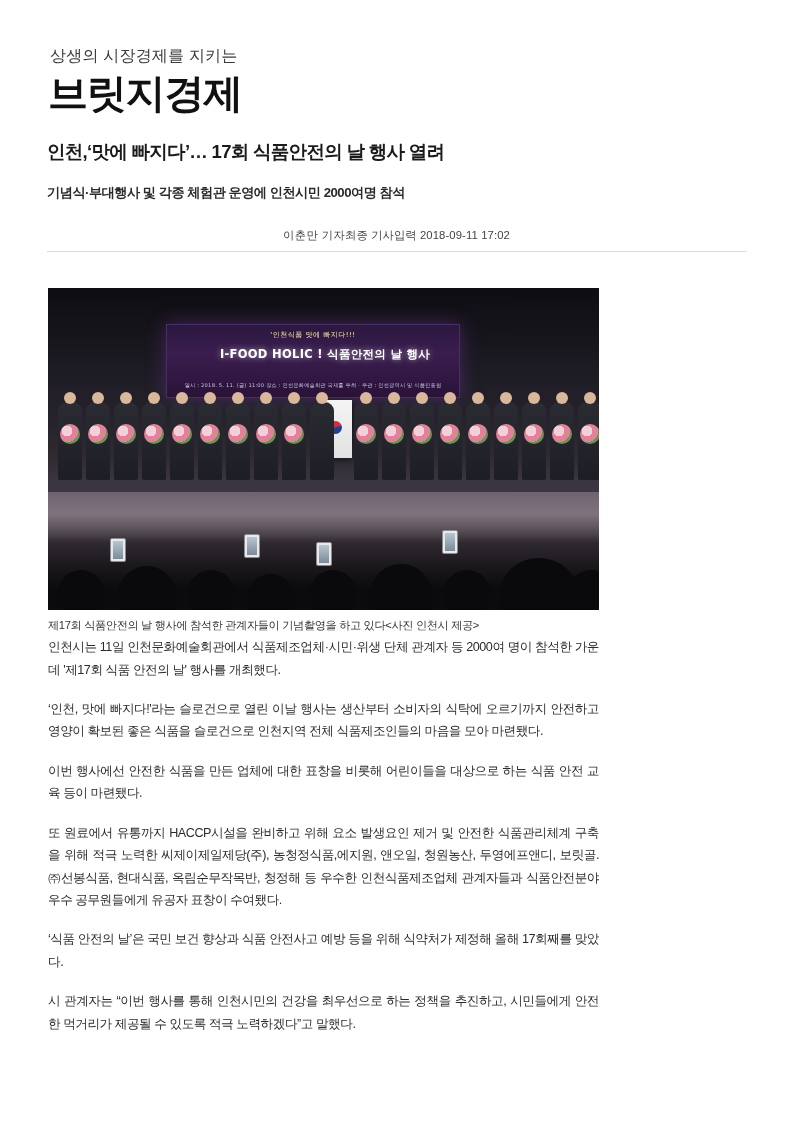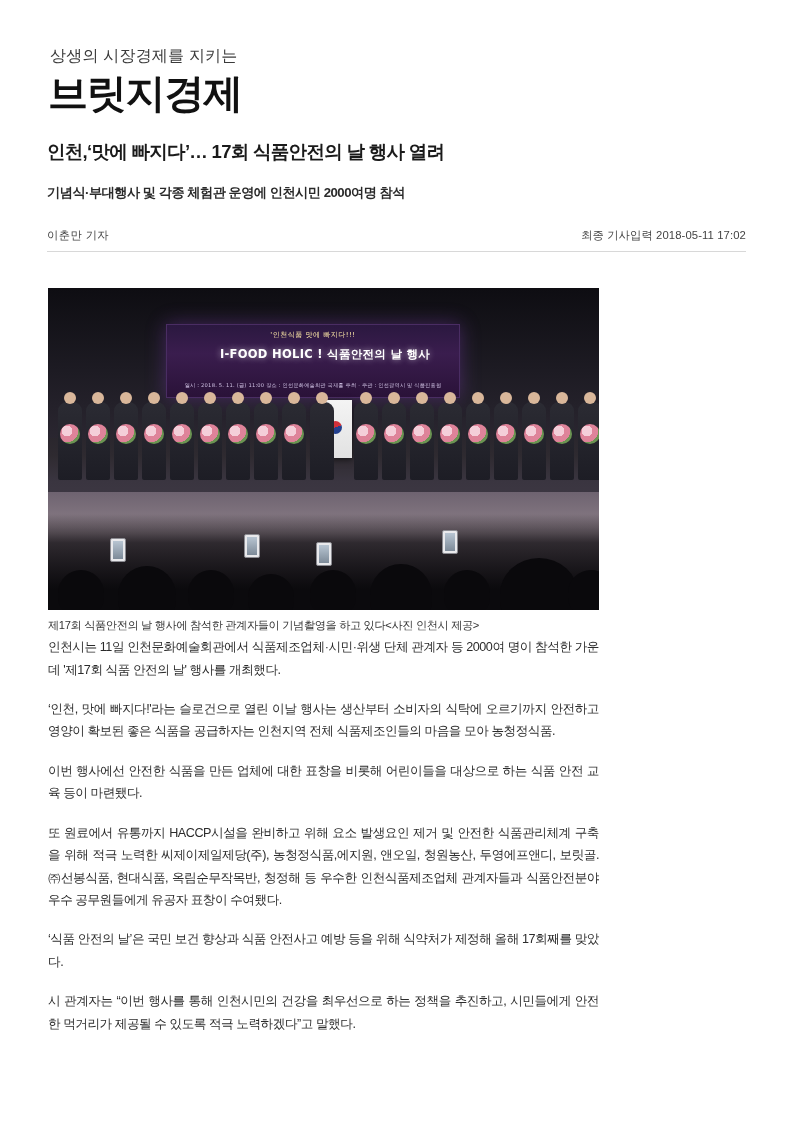--- a/index.html
+++ b/index.html
@@ -60,21 +60,21 @@
     font-size: 13.2px;
     font-weight: 700;
     color: #2a2a2a;
     letter-spacing: -0.5px;
     line-height: 1.4;
     margin: 19px 0 0 0;
   }
 
   .byline-row {
     display: flex;
-    justify-content: space-between;
+    justify-content: center;
     align-items: flex-end;
     margin-top: 26px;
     padding-bottom: 8px;
     font-size: 11.3px;
     color: #444444;
     letter-spacing: -0.2px;
   }
   .byline-author { letter-spacing: 0.4px; }
   .byline-date { letter-spacing: 0.1px; }
 
@@ -246,21 +246,21 @@
   <div class="masthead">
     <div class="masthead-tagline">상생의 시장경제를 지키는</div>
     <div class="masthead-logo">브릿지경제</div>
   </div>
 
   <div class="article-head">
     <h1 class="headline">인천,‘맛에 빠지다’… 17회 식품안전의 날 행사 열려</h1>
     <h2 class="subheadline">기념식·부대행사 및 각종 체험관 운영에 인천시민 2000여명 참석</h2>
     <div class="byline-row">
       <span class="byline-author">이춘만 기자</span>
-      <span class="byline-date">최종 기사입력 2018-05-11 17:02</span>
+      <span class="byline-date">최종 기사입력 2018-09-11 17:02</span>
     </div>
     <hr class="rule">
   </div>
 
   <div class="photo-wrap">
     <div class="photo">
       <div class="stage-back"></div>
       <div class="stage-upper"></div>
 
       <div class="screen">
@@ -352,20 +352,20 @@
         <div class="phone" style="left:394px; bottom:56px;">
             <i></i>
           </div>
       </div>
     </div>
     <div class="caption">제17회 식품안전의 날 행사에 참석한 관계자들이 기념촬영을 하고 있다&lt;사진 인천시 제공&gt;</div>
   </div>
 
   <div class="article-body">
     <p class="first">인천시는 11일 인천문화예술회관에서 식품제조업체·시민·위생 단체 관계자 등 2000여 명이 참석한 가운데 '제17회 식품 안전의 날' 행사를 개최했다.</p>
-    <p>‘인천, 맛에 빠지다!'라는 슬로건으로 열린 이날 행사는 생산부터 소비자의 식탁에 오르기까지 안전하고 영양이 확보된 좋은 식품을 공급하자는 인천지역 전체 식품제조인들의 마음을 모아 농청정식품.</p>
+    <p>‘인천, 맛에 빠지다!'라는 슬로건으로 열린 이날 행사는 생산부터 소비자의 식탁에 오르기까지 안전하고 영양이 확보된 좋은 식품을 슬로건으로 인천지역 전체 식품제조인들의 마음을 모아 마련됐다.</p>
     <p>이번 행사에선 안전한 식품을 만든 업체에 대한 표창을 비롯해 어린이들을 대상으로 하는 식품 안전 교육 등이 마련됐다.</p>
     <p>또 원료에서 유통까지 HACCP시설을 완비하고 위해 요소 발생요인 제거 및 안전한 식품관리체계 구축을 위해 적극 노력한 씨제이제일제당(주), 농청정식품,에지원, 앤오일, 청원농산, 두영에프앤디, 보릿골. ㈜선봉식품, 현대식품, 옥림순무작목반, 청정해 등 우수한 인천식품제조업체 관계자들과 식품안전분야 우수 공무원들에게 유공자 표창이 수여됐다.</p>
     <p>‘식품 안전의 날’은 국민 보건 향상과 식품 안전사고 예방 등을 위해 식약처가 제정해 올해 17회째를 맞았다.</p>
     <p>시 관계자는 “이번 행사를 통해 인천시민의 건강을 최우선으로 하는 정책을 추진하고, 시민들에게 안전한 먹거리가 제공될 수 있도록 적극 노력하겠다”고 말했다.</p>
   </div>
 
 </div>
 
 </body></html>

